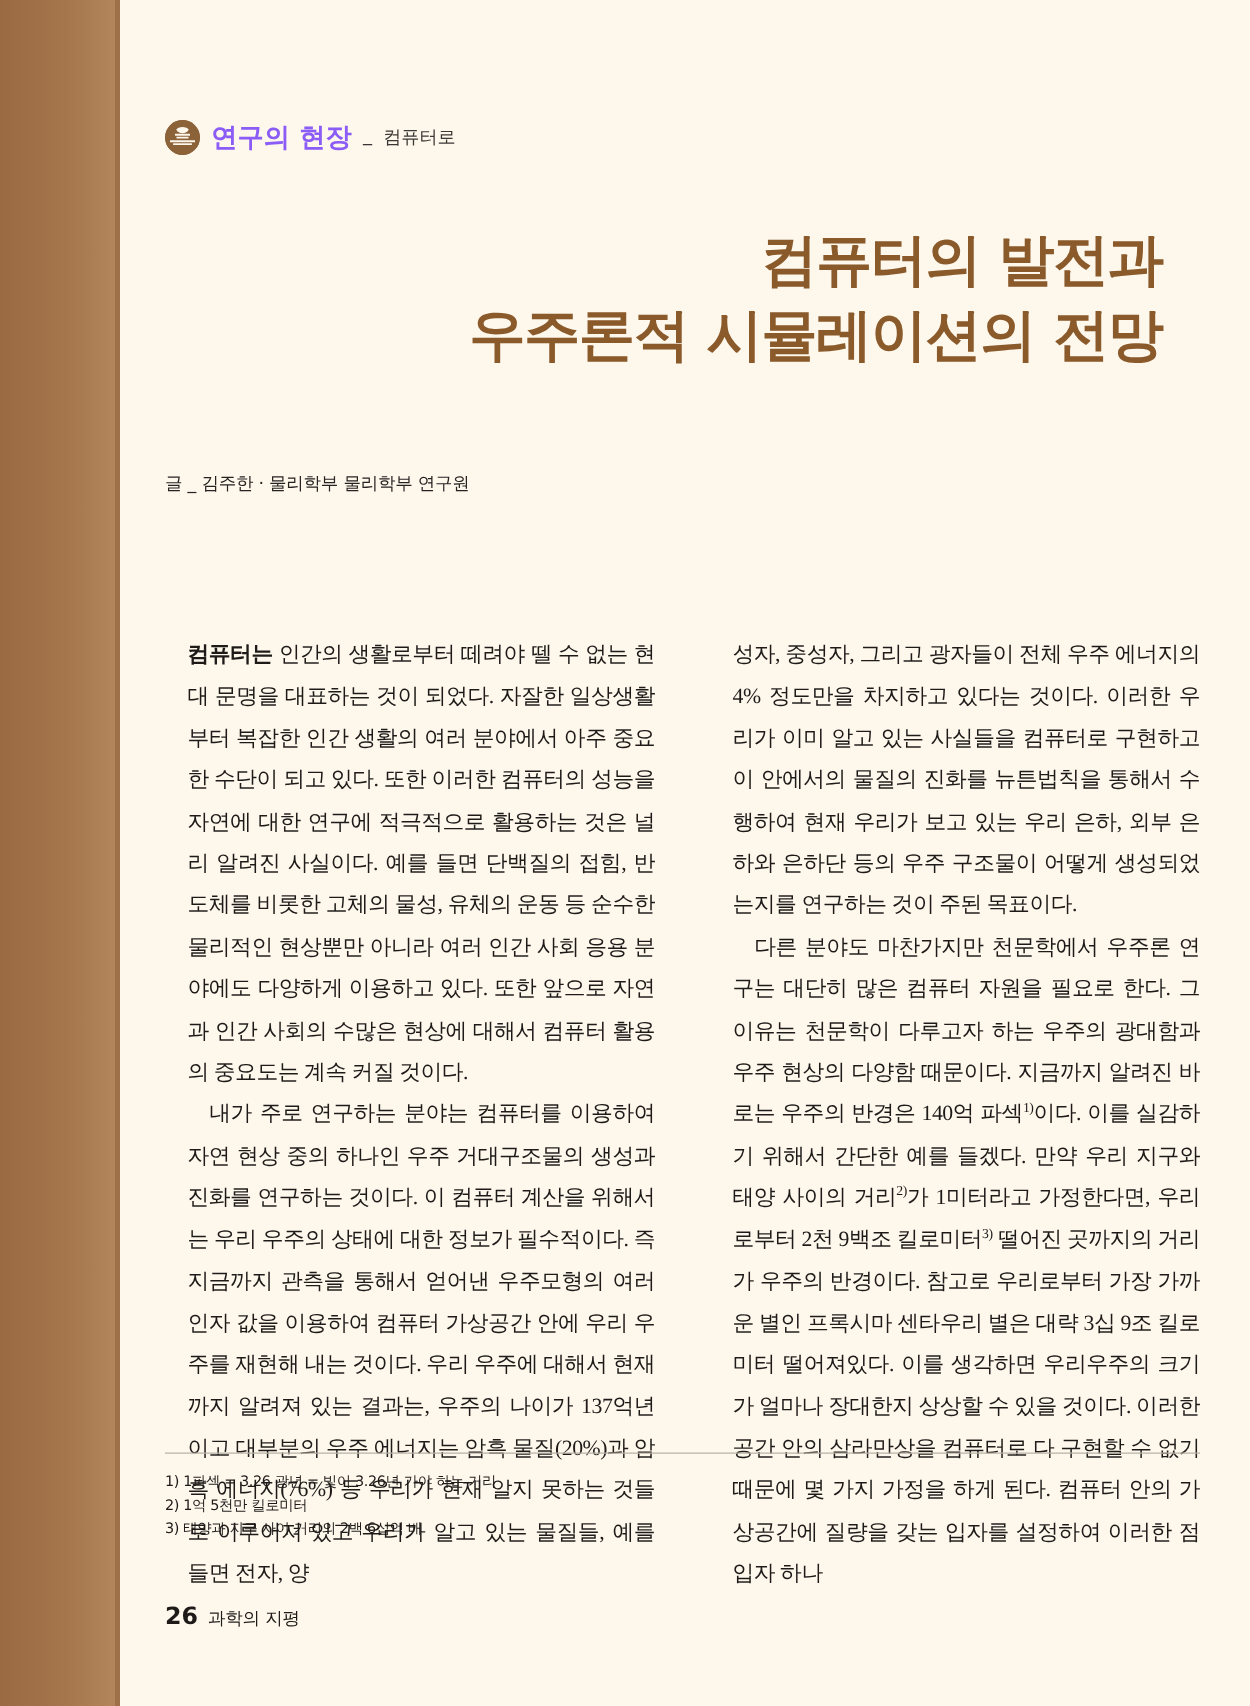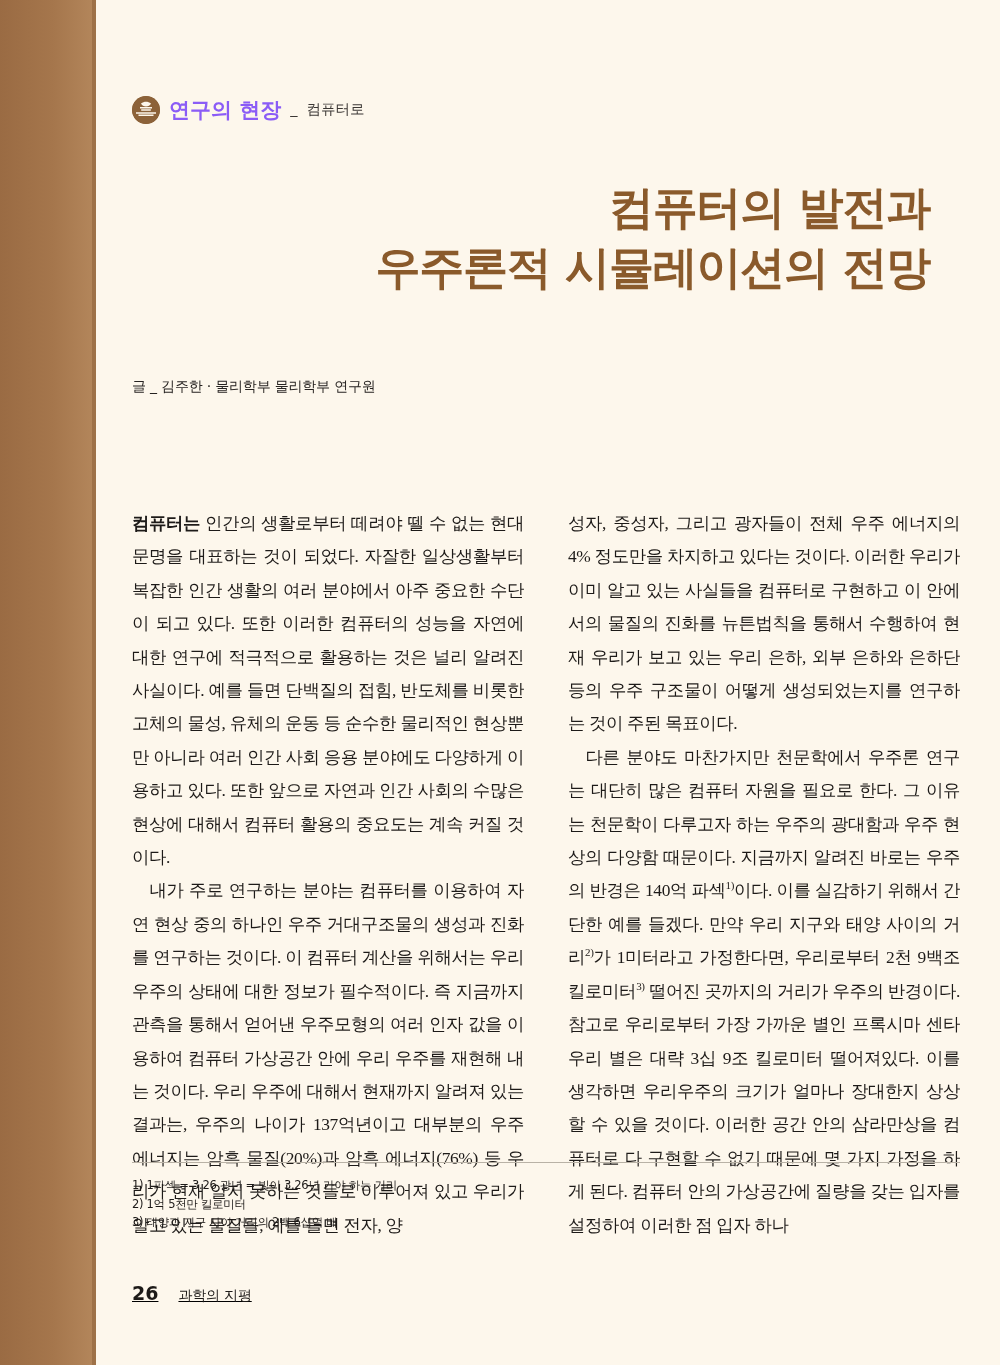--- a/index.html
+++ b/index.html
@@ -116,20 +116,21 @@
   .col {
     width: 392px;
     font-family: "Liberation Serif", serif;
     font-size: 17.4px;
     line-height: 1.92;
     color: #1d1a18;
     text-align: justify;
     text-justify: inter-character;
     letter-spacing: -0.35px;
     word-break: break-all;
+    margin-left: 18px;
   }
   .col p { margin: 0; }
   .col p.indent { text-indent: 1em; }
   .lead-strong { font-weight: bold; }
   sup {
     font-size: 11px;
     vertical-align: super;
     line-height: 0;
   }
 
@@ -154,23 +155,22 @@
     background: #b9b2a6;
   }
 
   
   .footer {
     position: absolute;
     left: 36px;
     top: 1282px;
     display: flex;
     align-items: baseline;
-    gap: 20px;
-    font-family: "DejaVu Sans", sans-serif;
-    text-decoration: underline;
+    gap: 8px;
+    font-family: "DejaVu Sans", sans-serif;
   }
   .page-num {
     font-size: 19px;
     font-weight: bold;
     color: #1d1a18;
   }
   .footer-title {
     font-size: 14px;
     color: #1d1a18;
     letter-spacing: -0.2px;

